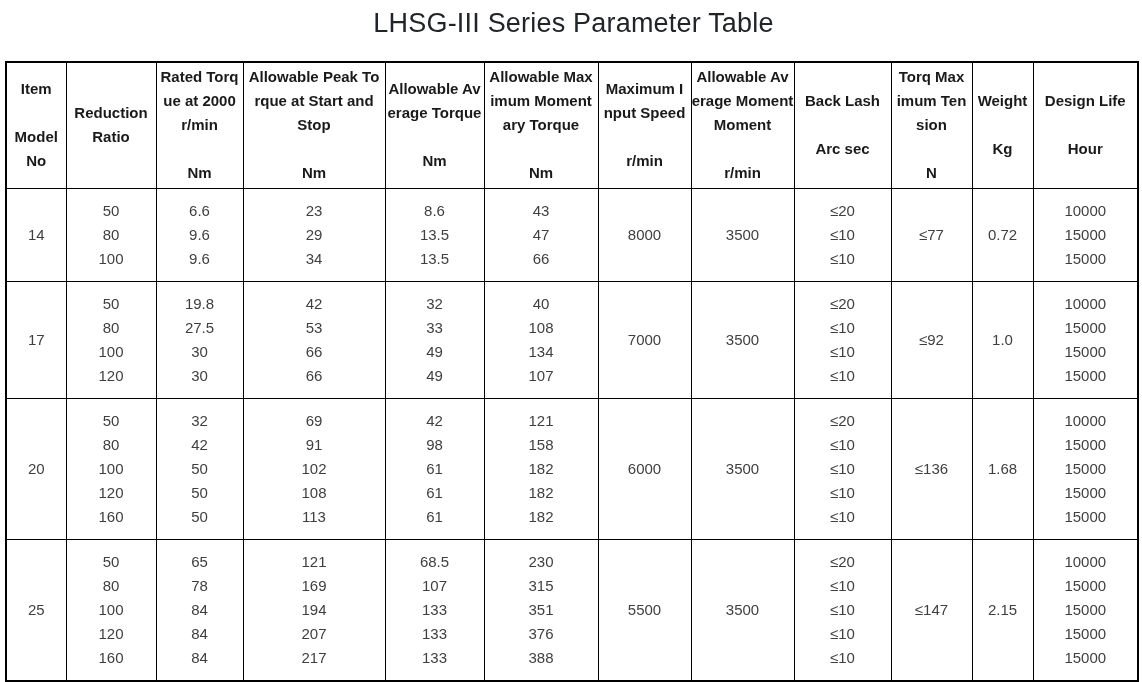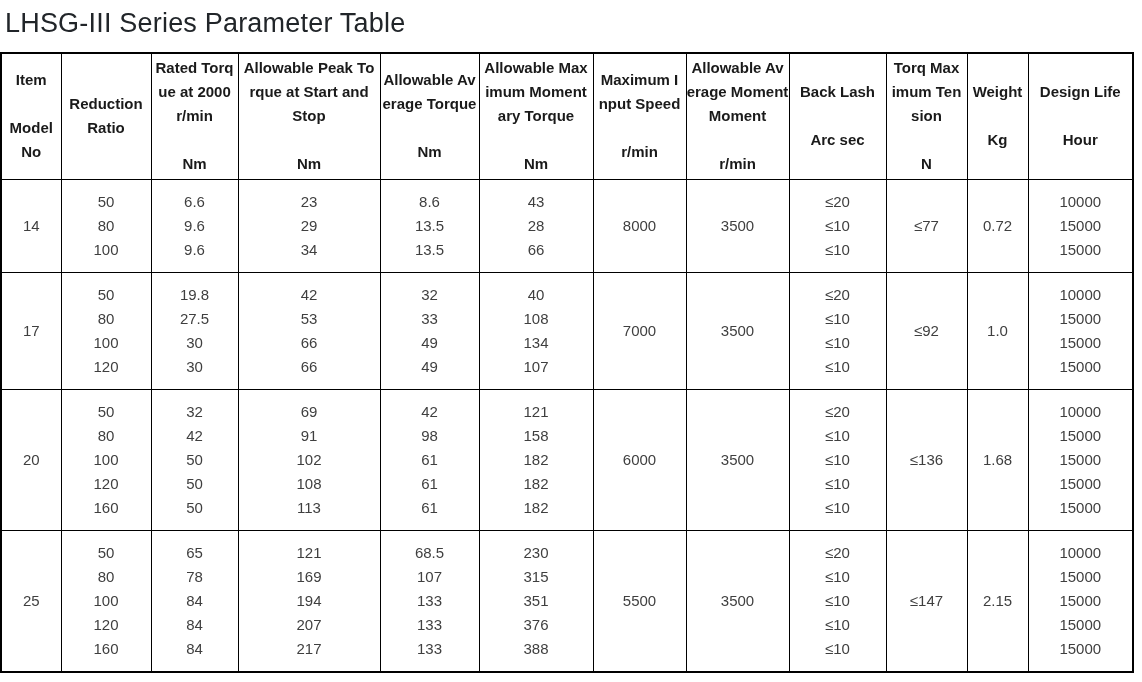--- a/index.html
+++ b/index.html
@@ -10,29 +10,31 @@
     --bg:#ffffff;
   }
   *{box-sizing:border-box;}
   html,body{margin:0;padding:0;}
   body{
     width:1142px;height:682px;overflow:hidden;
     background:var(--bg);
     font-family:"Liberation Sans", sans-serif;
   }
   .page-title{
-    margin:8px 0 13px 5px;
+    margin:8px 0 22px 5px;
     font-size:27px;
     font-weight:400;
     color:var(--title-color);
     letter-spacing:0.2px;
+    text-align:center;
   }
   table.param-table{
     border-collapse:collapse;
     table-layout:fixed;
+    margin-left:5px;
     width:1132px;
     border:2px solid var(--border-color);
   }
   .param-table th,
   .param-table td{
     border:1px solid var(--border-color);
     text-align:center;
     vertical-align:middle;
     padding:0;
     overflow:hidden;
@@ -166,21 +168,21 @@
           <div class="ln">29</div>
           <div class="ln">34</div>
         </td>
         <td>
           <div class="ln">8.6</div>
           <div class="ln">13.5</div>
           <div class="ln">13.5</div>
         </td>
         <td>
           <div class="ln">43</div>
-          <div class="ln">28</div>
+          <div class="ln">47</div>
           <div class="ln">66</div>
         </td>
         <td>8000</td>
         <td>3500</td>
         <td>
           <div class="ln">≤20</div>
           <div class="ln">≤10</div>
           <div class="ln">≤10</div>
         </td>
         <td>≤77</td>

